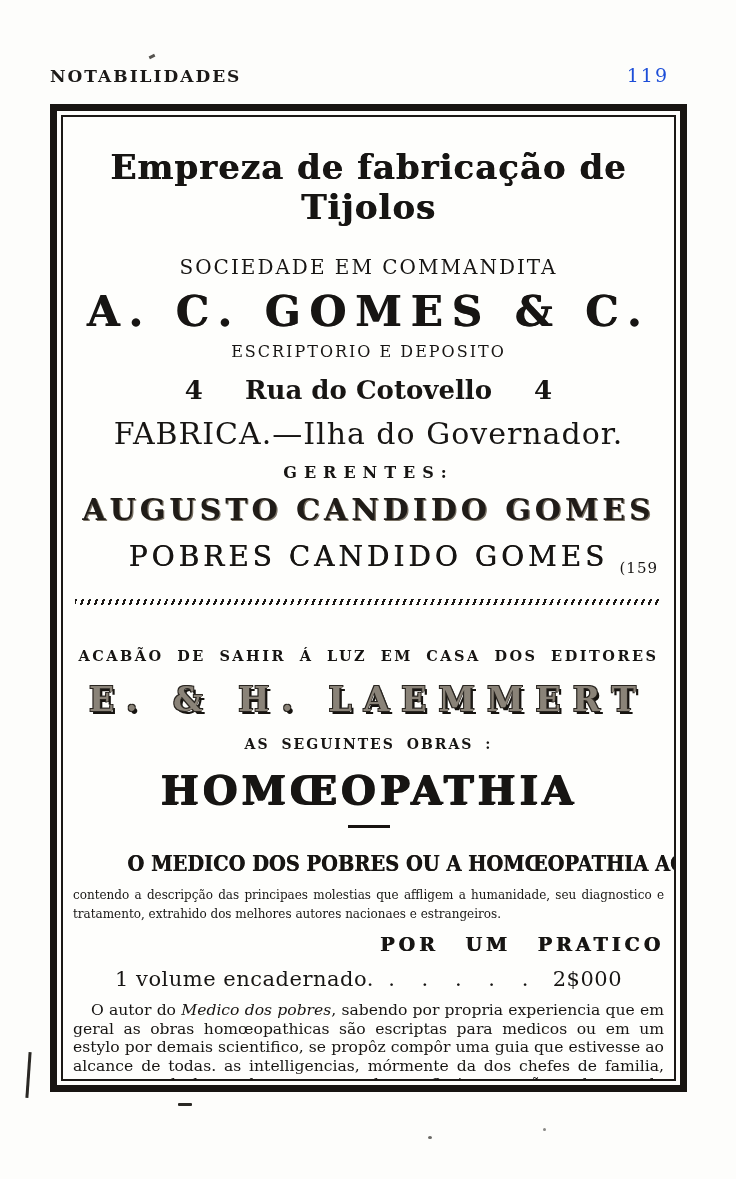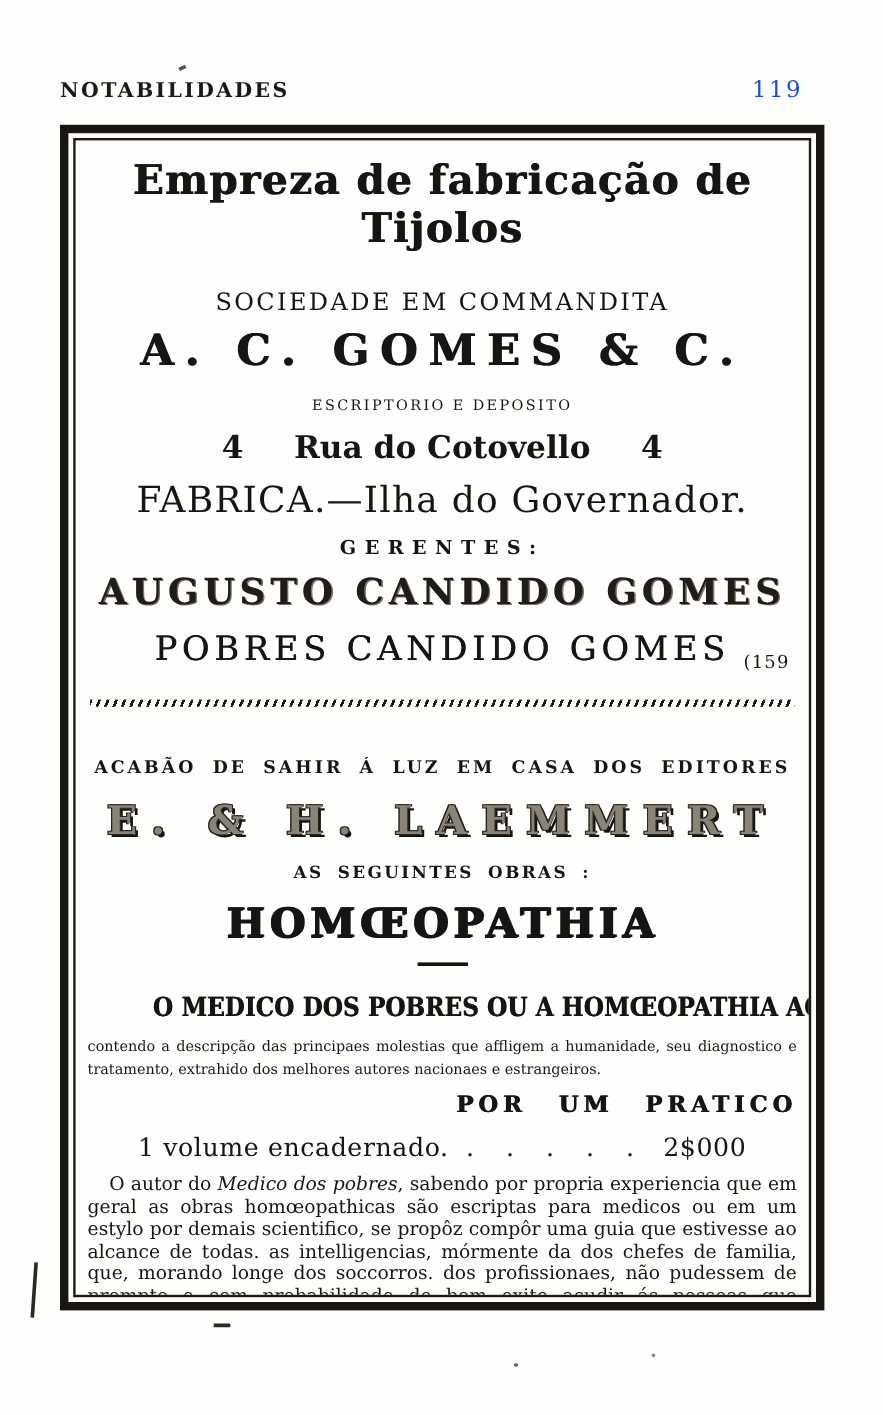--- a/index.html
+++ b/index.html
@@ -23,26 +23,26 @@
     position:absolute;left:50px;top:104px;width:637px;height:988px;
     border:7px solid #181512;box-sizing:border-box;padding:4px;
     background:#fefefc;
   }
   .frame-inner{
     width:100%;height:100%;box-sizing:border-box;
     border:2px solid #1c1916;padding:2px 10px 0 10px;
     text-align:center;overflow:hidden;
   }
   
-  .ad1-title{margin-top:12px;font-size:34px;font-weight:bold;letter-spacing:1px;
+  .ad1-title{margin-top:28px;font-size:34px;font-weight:bold;letter-spacing:1px;
     text-shadow:0.6px 0 0 currentColor;}
   .ad1-sub{margin-top:28px;font-size:20px;letter-spacing:2px;}
-  .ad1-company{margin-top:8px;font-size:36px;font-weight:bold;letter-spacing:9px;
+  .ad1-company{margin-top:8px;font-size:42px;font-weight:bold;letter-spacing:9px;
     text-shadow:0.8px 0 0 currentColor;}
-  .ad1-office{margin-top:18px;font-size:12px;letter-spacing:2px;}
+  .ad1-office{margin-top:6px;font-size:16px;letter-spacing:2px;}
   .ad1-address{margin-top:14px;font-size:26px;font-weight:bold;}
   .ad1-address .num{display:inline-block;margin:0 42px;}
   .ad1-factory{margin-top:11px;font-size:30px;letter-spacing:1px;}
   .ad1-gerentes{margin-top:12px;font-size:16px;font-weight:bold;letter-spacing:7px;}
   .ad1-m1{margin-top:10px;font-size:30px;font-weight:bold;letter-spacing:4px;
     color:#201c18;text-shadow:1px 1px 0 #6d6althoughb62,1px 1px 0 #6b6356;}
   .ad1-m1{text-shadow:1.2px 1.2px 0 #7a7265;}
   .ad1-m2{margin-top:13px;font-size:28px;letter-spacing:4px;position:relative;
     text-shadow:0.4px 0 0 currentColor;}
   .ad1-ref{position:absolute;right:6px;bottom:-4px;font-size:15px;letter-spacing:1px;
@@ -51,21 +51,21 @@
   .wavy{
     margin:26px 2px 0 2px;height:6px;
     background:repeating-linear-gradient(112deg,#1a1714 0 2.2px,transparent 2.2px 6.5px);
   }
   
   .ad2-intro{margin-top:42px;font-size:14.5px;font-weight:bold;letter-spacing:2.5px;word-spacing:6px;}
   .ad2-publisher{margin-top:16px;font-size:33px;font-weight:bold;letter-spacing:12px;
     color:#8a8378;
     text-shadow:-1px -1px 0 #2a2621,1px -1px 0 #2a2621,-1px 1px 0 #2a2621,2.5px 2.5px 0 #16130f;}
   .ad2-obras{margin-top:17px;font-size:14px;font-weight:bold;letter-spacing:2px;word-spacing:5px;}
-  .ad2-title{margin-top:14px;font-size:34px;font-weight:bold;letter-spacing:4px;
+  .ad2-title{margin-top:14px;font-size:40px;font-weight:bold;letter-spacing:4px;
     text-shadow:1.4px 0 0 currentColor,0 0.7px 0 currentColor;}
   .small-dash{margin:12px auto 0 auto;width:42px;border-bottom:3px solid #171310;}
   .ad2-sub{margin-top:22px;font-size:22px;font-weight:bold;white-space:nowrap;}
   .ad2-sub .squeeze{display:inline-block;transform:scaleX(0.88);transform-origin:center;
     text-shadow:0.5px 0 0 currentColor;}
   .ad2-desc{margin-top:10px;font-size:12px;line-height:18.5px;text-align:justify;
     text-align-last:left;}
   .ad2-author{margin-top:10px;font-size:19px;font-weight:bold;letter-spacing:4px;word-spacing:16px;
     text-shadow:0.7px 0 0 currentColor;text-align:right;}
   .ad2-price{margin-top:12px;font-size:21px;letter-spacing:0.5px;}

